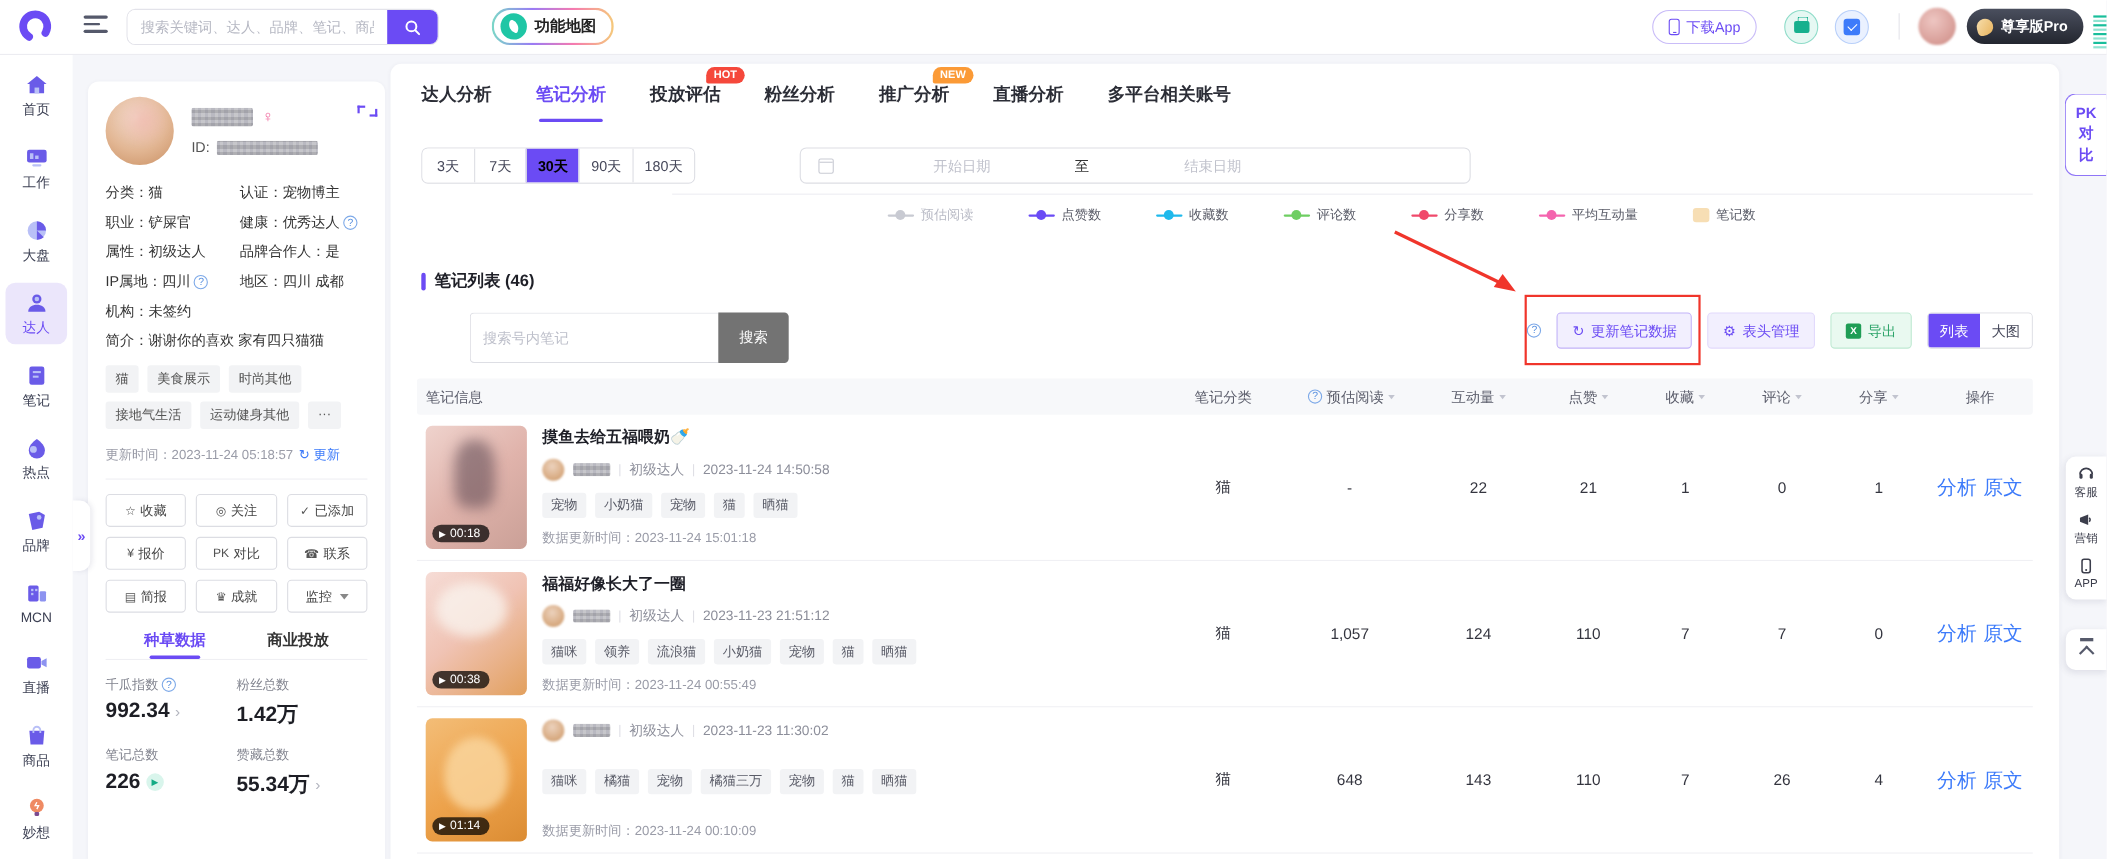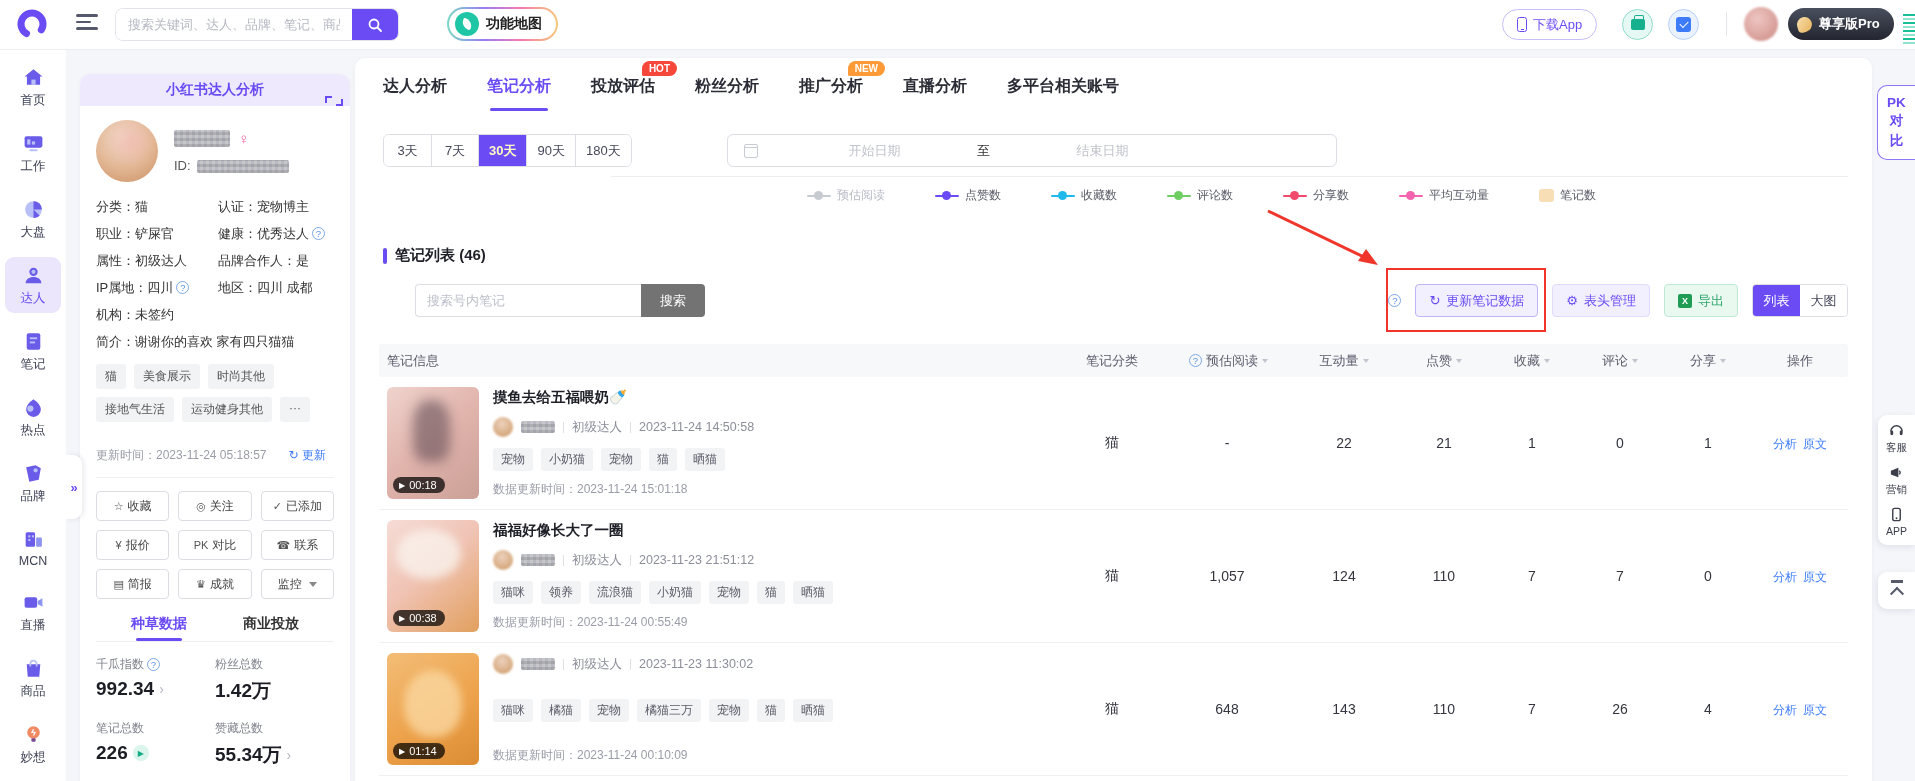--- a/index.html
+++ b/index.html
@@ -95,21 +95,21 @@
   .pid-row .redact { width:92px; height:13px; }
   .pinfo { margin-top:16px; display:grid; grid-template-columns:118px 1fr; row-gap:9px; column-gap:4px;
     font-size:13px; color:#333; }
   .pinfo .full { grid-column:1 / span 2; }
   .pinfo b { font-weight:normal; color:#333; }
   .help { display:inline-flex; width:13px; height:13px; border-radius:50%; border:1px solid #7da9e8;
     color:#5b92e0; font-size:9.5px; align-items:center; justify-content:center; margin-left:3px;
     vertical-align:1px; cursor:pointer; }
   .ptags { margin-top:13px; display:flex; flex-wrap:wrap; gap:8px; }
   .ptag { background:#f2f3f5; color:#555; font-size:12px; padding:4px 9px; border-radius:3px; cursor:pointer; }
-  .pupd { margin-top:25px; font-size:12px; color:#9a9ca8; display:flex; align-items:center; gap:22px; }
+  .pupd { margin-top:15px; font-size:12px; color:#9a9ca8; display:flex; align-items:center; gap:5px; }
   .pupd a { color:#3d7bfa; text-decoration:none; cursor:pointer; }
   .pdiv { height:1px; background:#efeff3; margin:13px 0 0; }
   .pbtns { margin-top:13px; display:grid; grid-template-columns:1fr 1fr 1fr; gap:9px; }
   .pbtn { height:30px; border:1px solid #dcdde3; border-radius:4px; background:#fff; display:flex;
     align-items:center; justify-content:center; gap:4px; font-size:12px; color:#444; cursor:pointer; }
   .pbtn .bic { font-size:11px; color:#555; }
   .caret-dn { width:0; height:0; border-left:4px solid transparent; border-right:4px solid transparent;
     border-top:5px solid #888; margin-left:3px; }
   .ptabs { margin-top:16px; display:flex; justify-content:center; gap:56px; }
   .ptab { font-size:14px; color:#333; font-weight:bold; padding-bottom:8px; position:relative; cursor:pointer; }
@@ -138,21 +138,21 @@
     width:58px; height:3px; border-radius:2px; background:#6b4bf4; }
   .badge { position:absolute; top:-15px; right:-22px; font-size:10px; font-weight:bold; color:#fff;
     padding:2px 7px; border-radius:8px 8px 8px 2px; }
   .badge.hot { background:#f5483b; }
   .badge.new { background:#fb9a36; }
   .dr-group { position:absolute; left:28px; top:76px; display:flex; border:1px solid #dddee4;
     border-radius:6px; overflow:hidden; height:33px; }
   .dr { min-width:47px; padding:0 10px; display:flex; align-items:center; justify-content:center;
     font-size:13px; color:#46485a; border-left:1px solid #dddee4; cursor:pointer; background:#fff; }
   .dr:first-child { border-left:none; }
-  .dr.active { background:#6b4bf4; color:#fef9c3; font-weight:bold; }
+  .dr.active { background:#6b4bf4; color:#000000; font-weight:bold; }
   .datebox { position:absolute; left:372px; top:76px; width:610px; height:33px; border:1px solid #dddee4;
     border-radius:6px; display:flex; align-items:center; font-size:13px; color:#c0c2cc; cursor:pointer; }
   .datebox .cal { margin:0 14px 0 16px; width:14px; height:14px; border:1.5px solid #c9cbd4;
     border-radius:2px; position:relative; }
   .datebox .cal::before { content:""; position:absolute; top:2px; left:0; right:0; height:1.5px; background:#c9cbd4; }
   .datebox .d-start { width:205px; text-align:center; }
   .datebox .d-to { color:#333; }
   .datebox .d-end { width:225px; text-align:center; }
   .legend-line { position:absolute; left:256px; right:24px; top:118px; height:1px; background:#ededf2; }
   .legend { position:absolute; left:452px; top:129px; display:flex; gap:50px; align-items:center; }
@@ -160,21 +160,21 @@
   .lg .mark { position:relative; width:24px; height:9px; }
   .lg .bar { position:absolute; left:0; top:3.5px; width:24px; height:2.5px; border-radius:2px; }
   .lg .dot { position:absolute; left:7px; top:0; width:9px; height:9px; border-radius:50%; }
   .lg .sq { width:15px; height:13px; border-radius:3px; }
   .lg span.lbl { font-size:12px; color:#5a5c68; }
   .lg.muted span.lbl { color:#b9bbc6; }
 
   .list-title { position:absolute; left:28px; top:188px; display:flex; align-items:center; gap:8px; }
   .list-title .bar { width:4px; height:16px; background:#6b4bf4; border-radius:2px; }
   .list-title b { font-size:15px; color:#1e1f27; }
-  .nsearch { position:absolute; left:28px; top:226px; width:322px; height:33px; display:flex;padding-left:32px; }
+  .nsearch { position:absolute; left:40px; top:226px; width:322px; height:46px; display:flex;padding-left:32px; }
   .nsearch input { flex:1; border:1px solid #dddee4; border-right:none; border-radius:4px 0 0 4px;
     outline:none; padding:0 11px; font-size:13px; color:#333; }
   .nsearch input::placeholder { color:#bdbfca; }
   .nsearch button { width:64px; background:#737373; color:#fff; border:none; border-radius:0 4px 4px 0;
     font-size:13px; cursor:pointer; }
   .controls { position:absolute; right:24px; top:226px; display:flex; align-items:center; gap:14px; }
   .btn-lite { height:33px; padding:0 13px; border-radius:4px; display:flex; align-items:center; gap:6px;
     font-size:13px; cursor:pointer; }
   .btn-refresh { background:#f2effe; border:1px solid #c2b3f8; color:#6b4bf4; }
   .btn-head { background:#f2effe; border:1px solid #e2dafc; color:#6b4bf4; }
@@ -223,21 +223,21 @@
   .nmeta { display:flex; flex-direction:column; justify-content:space-between; padding:1px 0; }
   .ntitle { font-size:14.5px; font-weight:bold; color:#1e1f27; cursor:pointer; }
   .nauthor { display:flex; align-items:center; gap:8px; font-size:12.5px; color:#8c8e9a; }
   .nauthor .aava { width:20px; height:20px; border-radius:50%; flex:none;
     background:radial-gradient(circle at 45% 35%,#ecd2bd,#d8ab82 65%,#bf8e60); filter:blur(.8px); }
   .nauthor .redact { width:34px; height:12px; }
   .nauthor .sep { width:1px; height:11px; background:#dfdfe5; }
   .ntags { display:flex; gap:8px; }
   .ntag { background:#f2f3f5; color:#5a5c68; font-size:12px; padding:3px 8px; border-radius:3px; cursor:pointer; }
   .nupd { font-size:12px; color:#9a9ca8; }
-  .links a { color:#3d7bfa; font-size:12px; text-decoration:none; margin:0 3px; cursor:pointer; }
+  .links a { color:#3d7bfa; font-size:18px; text-decoration:none; margin:0 3px; cursor:pointer; }
 
   
   .pkfloat { position:absolute; right:0; top:85px; width:38px; padding:9px 0; background:#fff;
     border:1.5px solid #8f75f7; border-right:none; border-radius:10px 0 0 10px; display:flex;
     flex-direction:column; align-items:center; gap:2px; color:#6b4bf4; font-size:13.5px; font-weight:bold;
     cursor:pointer; z-index:25; }
   .rail { position:absolute; right:0; top:415px; width:37px; background:#fff; border-radius:9px 0 0 9px;
     box-shadow:-1px 2px 6px rgba(70,70,110,.12); padding:8px 0; display:flex; flex-direction:column;
     gap:10px; z-index:25; }
   .rail .ritem { display:flex; flex-direction:column; align-items:center; gap:3px; cursor:pointer; }
@@ -388,21 +388,20 @@
     <svg viewBox="0 0 22 22">
       <circle cx="11" cy="9" r="6" fill="#ef8a63"></circle>
       <rect x="9" y="14.5" width="4" height="3.5" rx="1" fill="#7a4a8f"></rect>
       <path d="M11 6l-1.5 3h3L11 12" stroke="#fff" stroke-width="1.2" fill="none"></path>
       </svg>
     <span>妙想</span>
     </div>
 </div>
 
 <div class="pcard">
-  <div class="phead">小红书达人分析</div>
   <div class="pqr">
       <i></i>
       <i></i>
     </div>
   <div class="pbody">
     <div class="pava"></div>
     <div class="pname-row">
       <span class="redact"></span>
       <span class="gender">♀</span>
     </div>

